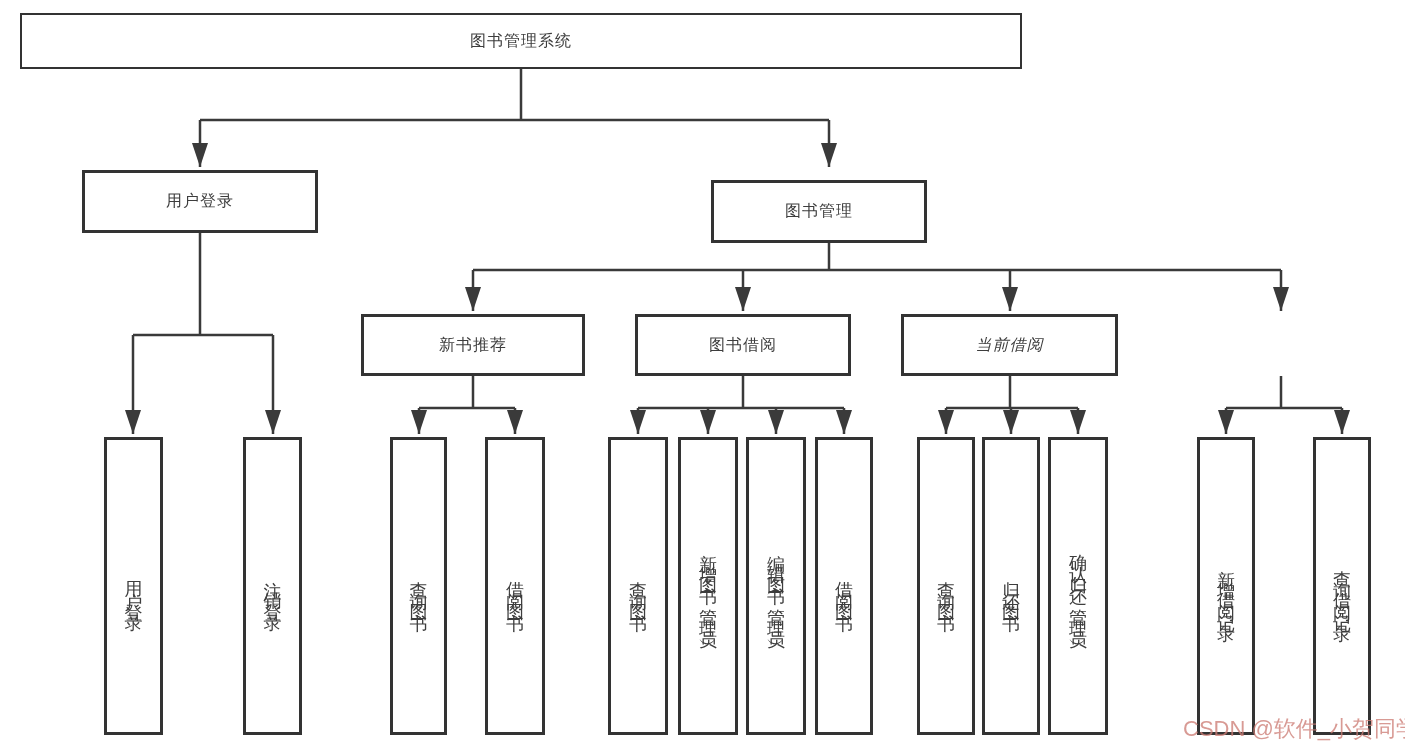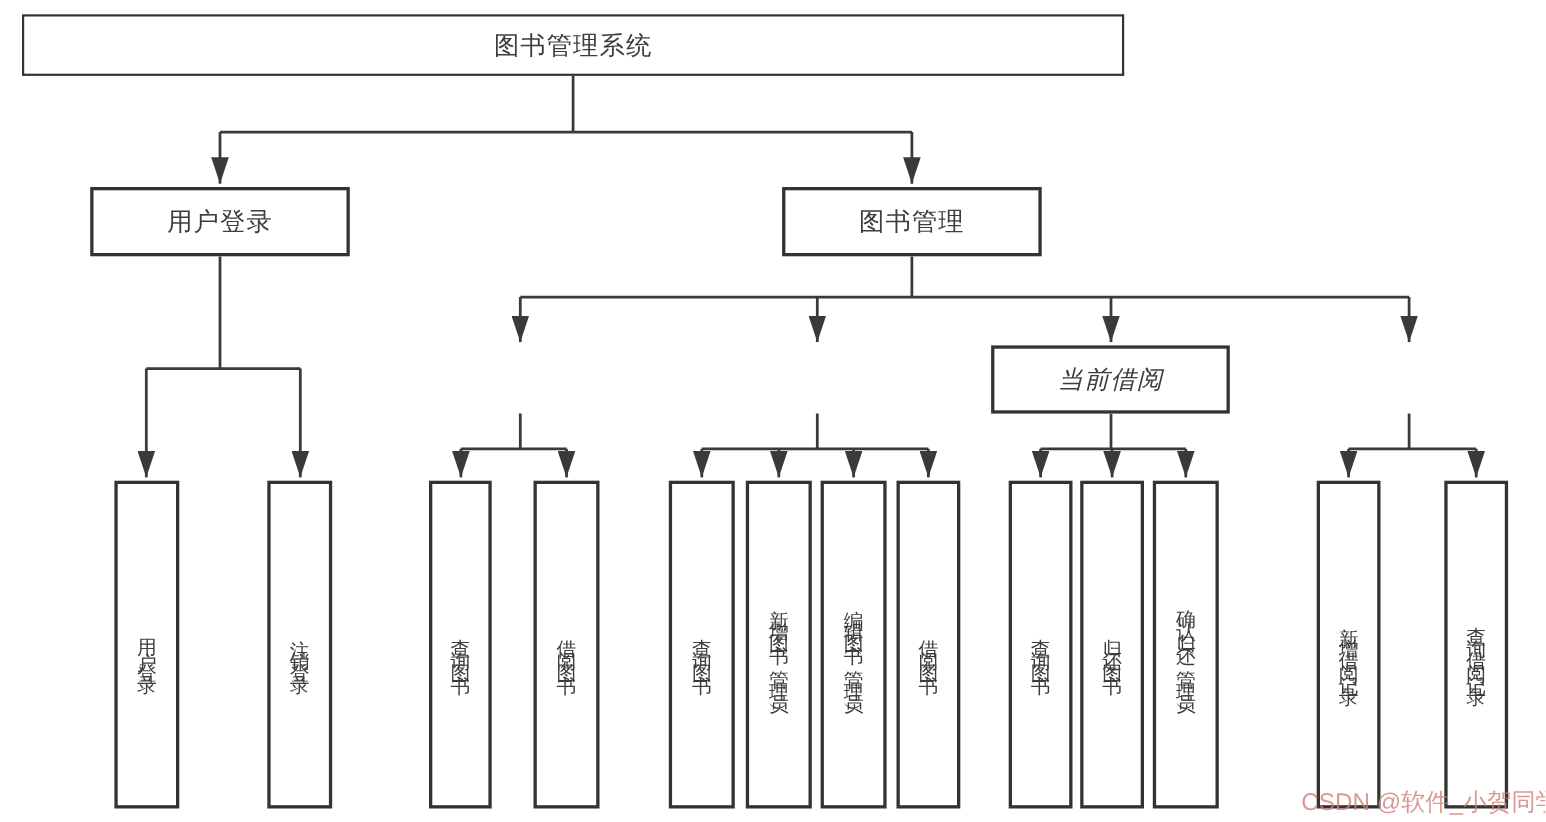--- a/index.html
+++ b/index.html
@@ -13,35 +13,35 @@
   #wires{position:absolute;left:0;top:0;z-index:1;}
   .box{
     position:absolute;
     background:#ffffff;
     border:3px solid #333333;
     color:#3d3d3d;
     display:flex;align-items:center;justify-content:center;
     box-sizing:border-box;
     z-index:2;
   }
-  .box-h{font-size:23px;letter-spacing:1px;}
+  .box-h{font-size:16px;letter-spacing:1px;}
   .box-root{border-width:2px;}
   .box-v{
     writing-mode:vertical-rl;
     text-orientation:mixed;
     font-size:18px;
     letter-spacing:11px;
     top:437px;height:298px;
     line-height:1;
     padding-top:6px;
   }
   
   #n-root{left:20px;top:13px;width:1002px;height:56px;}
   #n-userlogin{left:82px;top:170px;width:236px;height:63px;}
-  #n-bookmgmt{left:711px;top:170px;width:236px;height:63px;}
+  #n-bookmgmt{left:711px;top:180px;width:216px;height:63px;}
   #n-newbook{left:361px;top:314px;width:224px;height:62px;}
   #n-bookborrow{left:635px;top:314px;width:216px;height:62px;}
   #n-currentborrow{left:901px;top:314px;width:217px;height:62px;font-style:italic;}
   #n-borrowrec{left:1172px;top:314px;width:218px;height:62px;}
   
   #v1{left:104px;width:59px;}
   #v2{left:243px;width:59px;}
   #v3{left:390px;width:57px;}
   #v4{left:485px;width:60px;}
   #v5{left:608px;width:60px;}
@@ -105,20 +105,22 @@
       <line x1="1226" y1="408" x2="1226" y2="434" marker-end="url(#ah)"></line>
       <line x1="1342" y1="408" x2="1342" y2="434" marker-end="url(#ah)"></line>
     </g>
   </svg>
 
   <div id="n-root" class="box box-h box-root">图书管理系统</div>
 
   <div id="n-userlogin" class="box box-h">用户登录</div>
   <div id="n-bookmgmt" class="box box-h">图书管理</div>
 
+  <div id="n-newbook" class="box box-h">新书推荐</div>
+  <div id="n-bookborrow" class="box box-h">图书借阅</div>
   <div id="n-currentborrow" class="box box-h">当前借阅</div>
 
   <div id="v1" class="box box-v">用户登录</div>
   <div id="v2" class="box box-v">注销登录</div>
 
   <div id="v3" class="box box-v">查询图书</div>
   <div id="v4" class="box box-v">借阅图书</div>
 
   <div id="v5" class="box box-v">查询图书</div>
   <div id="v6" class="box box-v">新增图书（管理员）</div>

